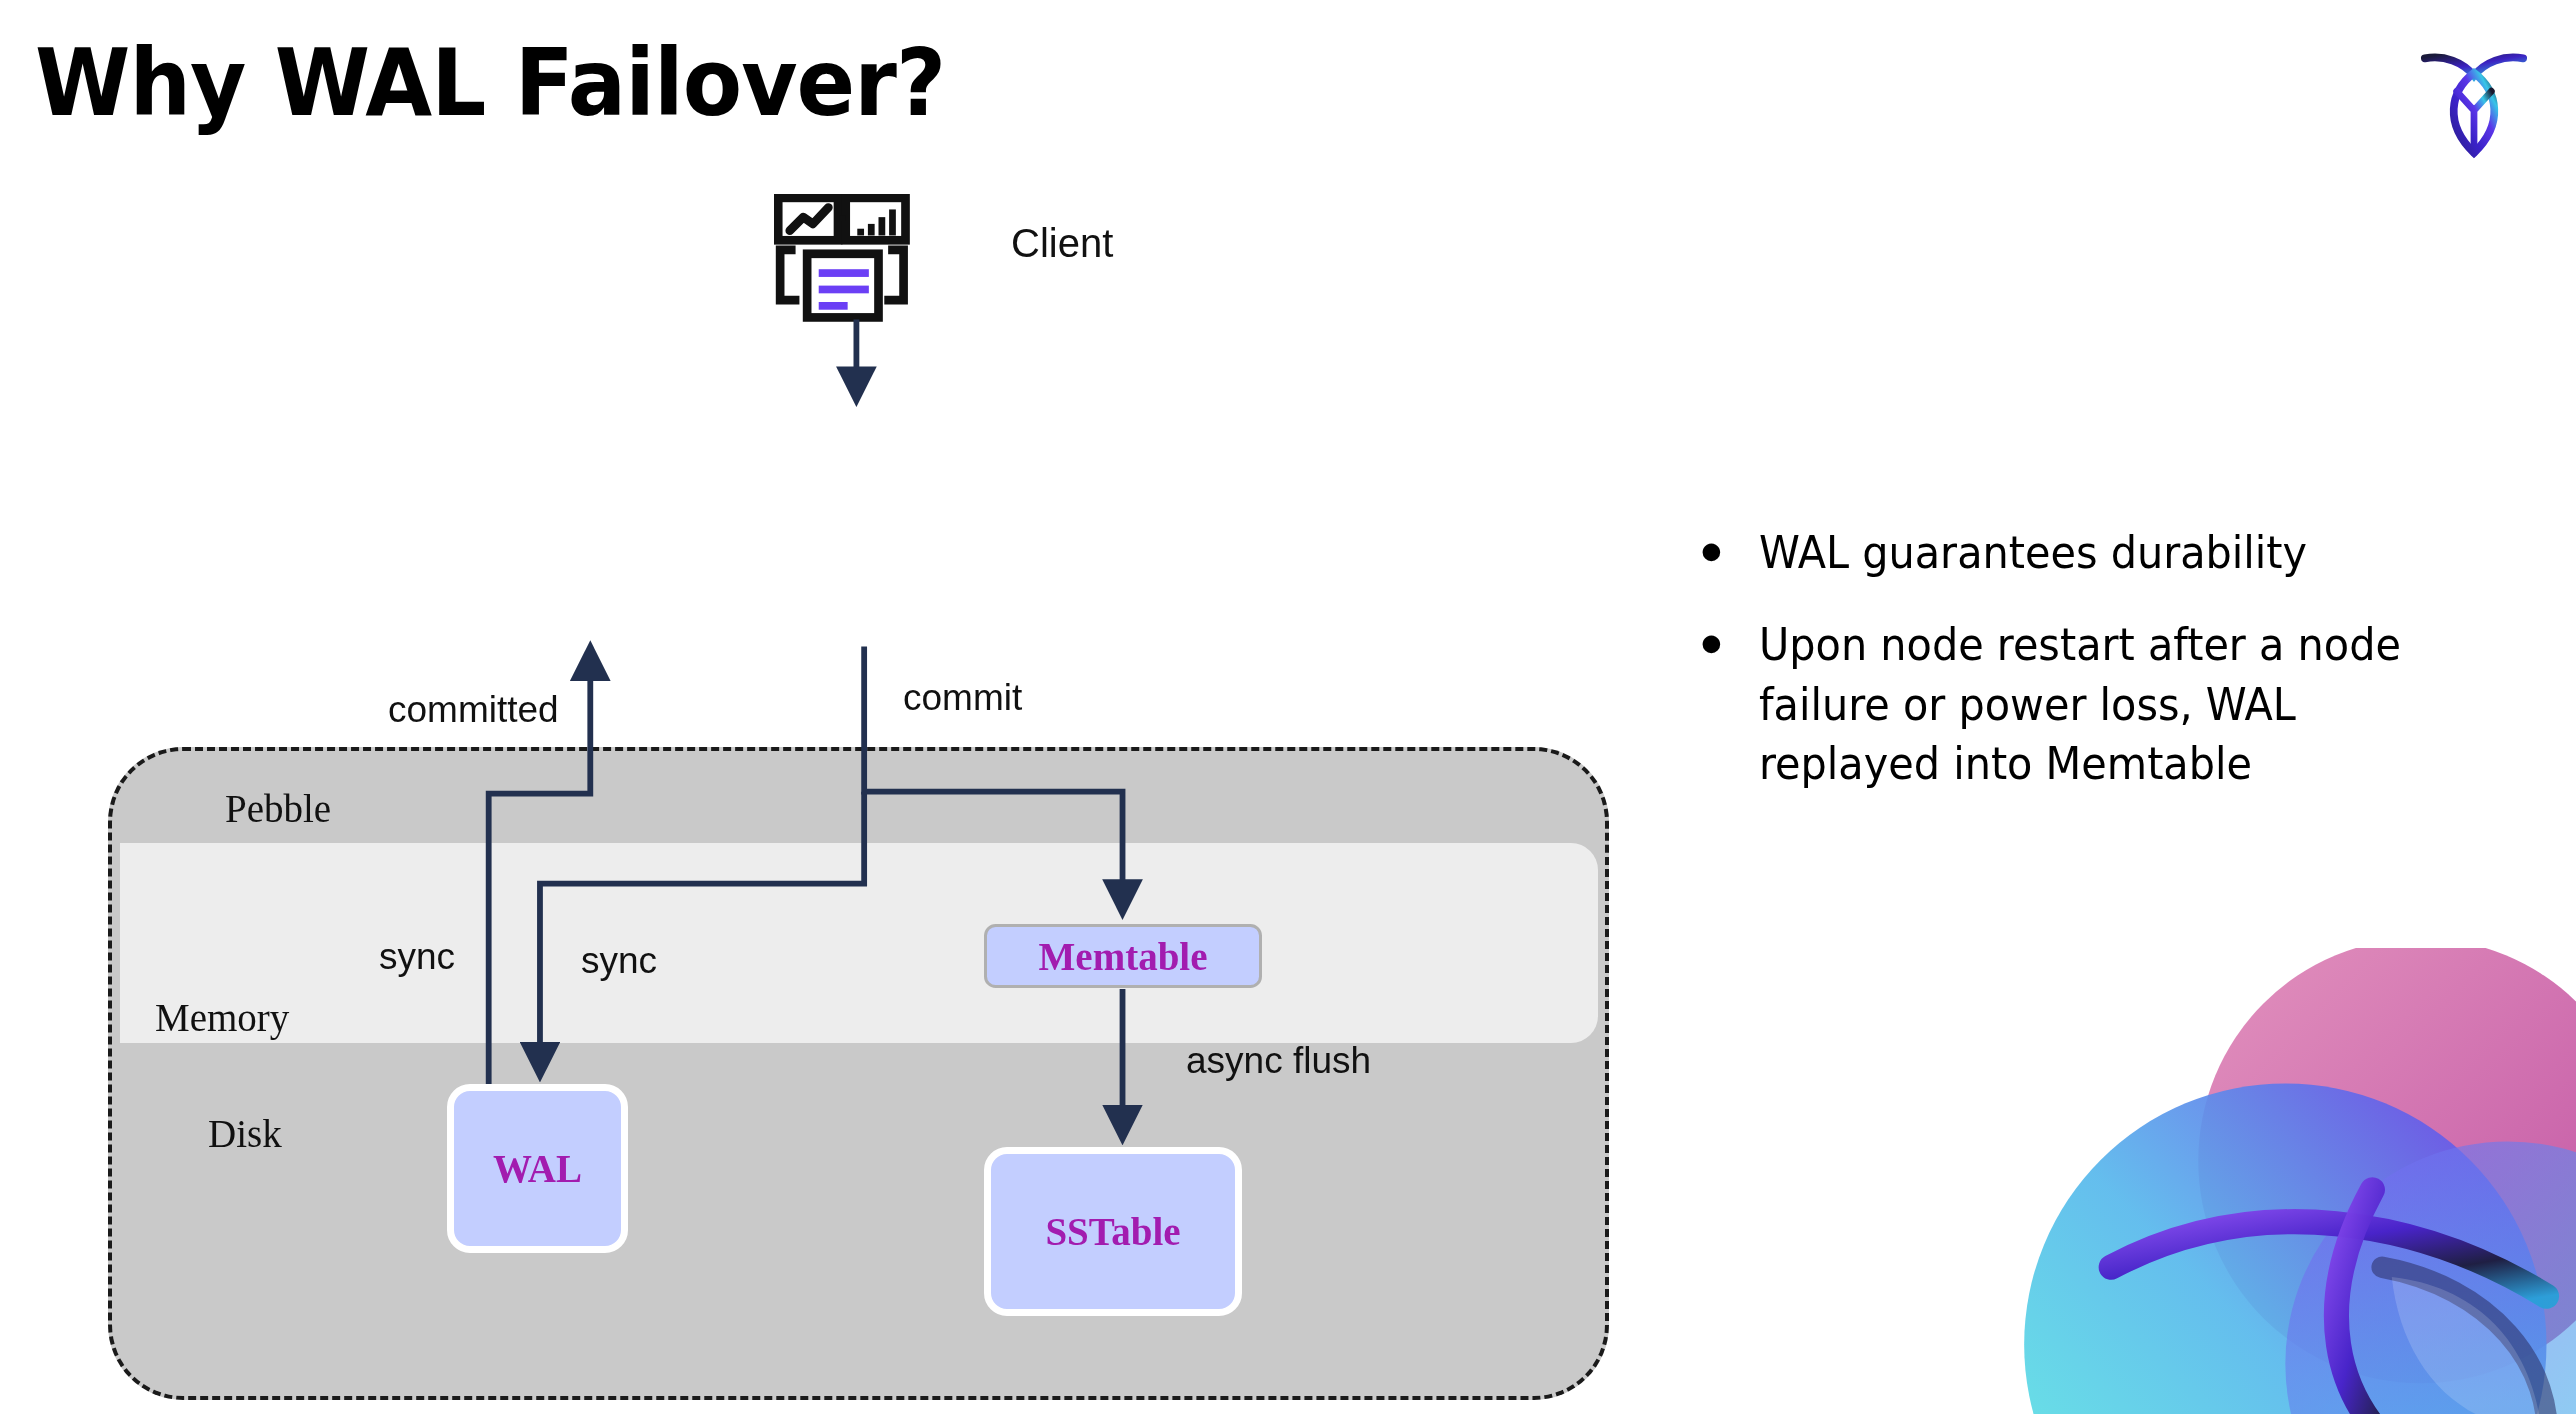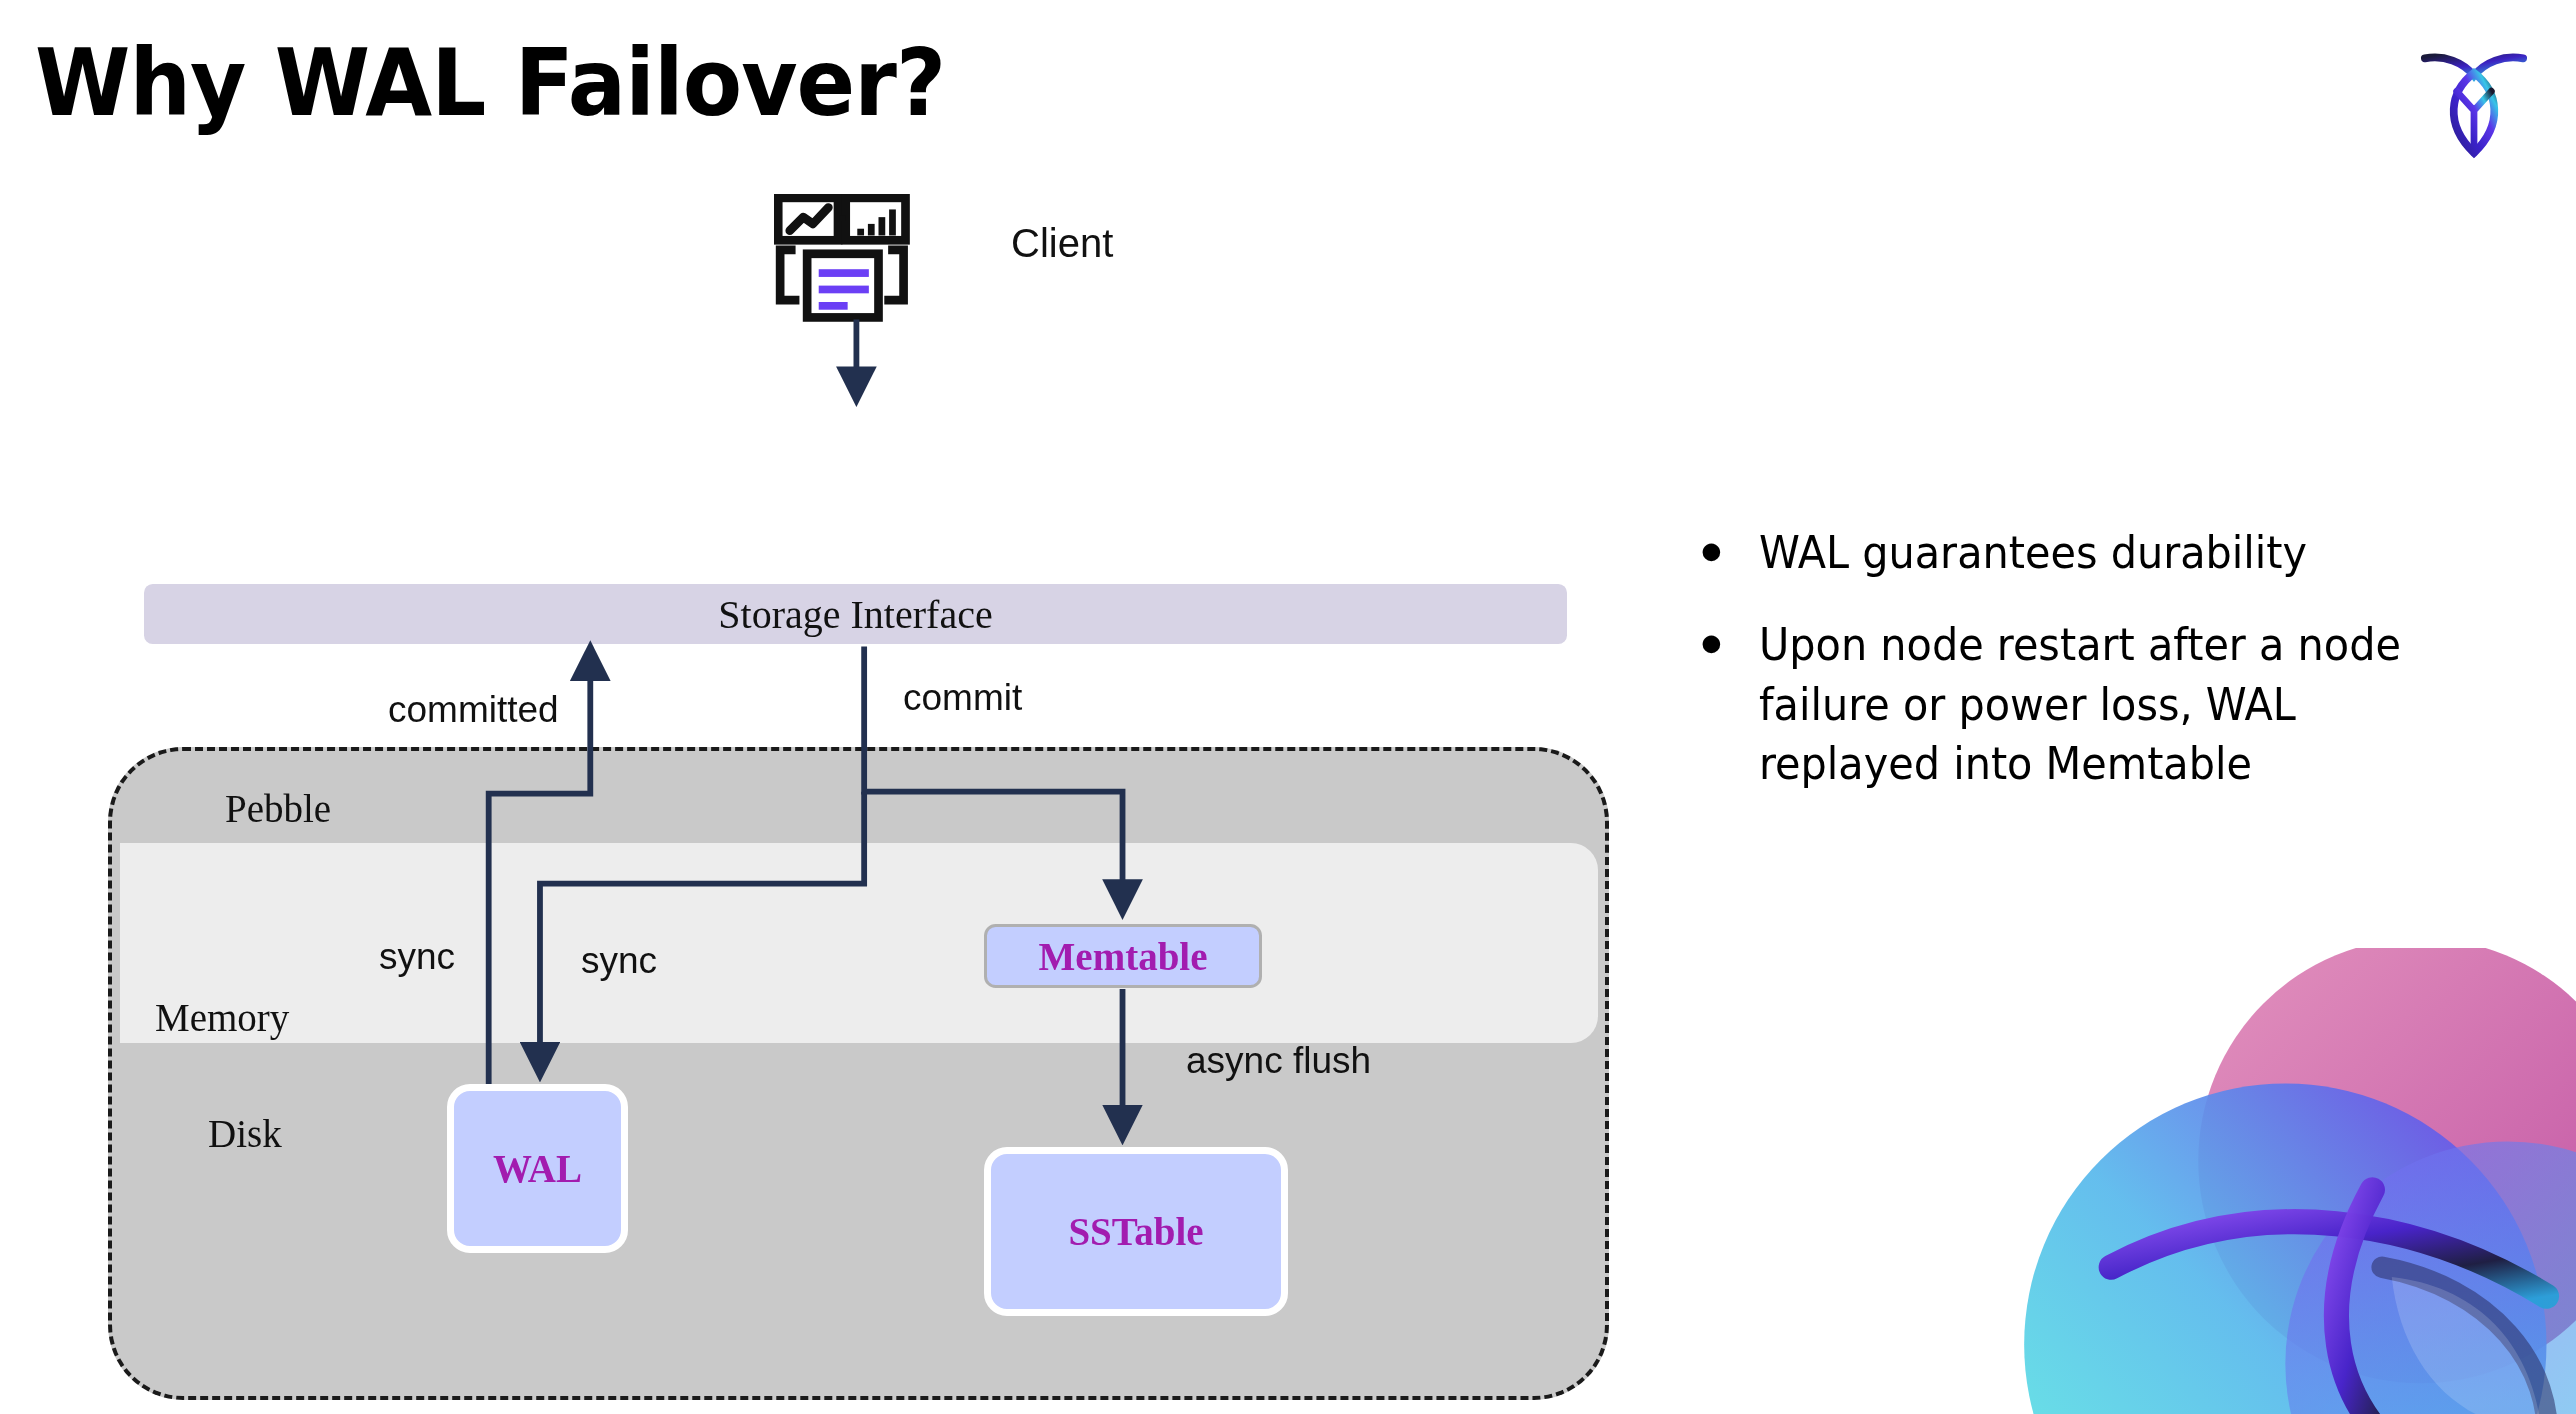--- a/index.html
+++ b/index.html
@@ -147,21 +147,21 @@
     left: 447px;
     top: 1084px;
     width: 181px;
     height: 169px;
     border: 7.7px solid #ffffff;
     border-radius: 23px;
   }
   #node-sstable {
     left: 984px;
     top: 1147px;
-    width: 304px;
+    width: 258px;
     height: 169px;
     border: 7.7px solid #ffffff;
     border-radius: 23px;
   }
 
   
   .edge-label {
     position: absolute;
     font-family: "Liberation Sans", sans-serif;
     font-size: 37px;
@@ -287,23 +287,20 @@
       <path d="M22 58 L6 58 L6 110 L26 110" fill="none" stroke="#111111" stroke-width="9"></path>
       <path d="M118 58 L134 58 L134 110 L114 110" fill="none" stroke="#111111" stroke-width="9"></path>
       <rect x="34" y="62" width="74" height="66" fill="#ffffff" stroke="#111111" stroke-width="9"></rect>
       <rect x="46" y="78" width="52" height="8" fill="#6b3ff5"></rect>
       <rect x="46" y="95" width="52" height="8" fill="#6b3ff5"></rect>
       <rect x="46" y="112" width="30" height="8" fill="#6b3ff5"></rect>
     </svg>
   </div>
   <div id="client-label">Client</div>
 
-  <div id="bar-si" class="layer-bar" style="background:#d7d3e5;">
-    <span>Storage Interface</span>
-  </div>
 
   <div id="pebble-box"></div>
   <div id="memory-band"></div>
   <div id="label-pebble" class="zone-label">Pebble</div>
   <div id="label-memory" class="zone-label">Memory</div>
   <div id="label-disk" class="zone-label">Disk</div>
 
   <svg id="connectors" viewBox="0 0 2662 1462" aria-hidden="true">
     <defs>
       <marker id="arrowHead" viewBox="0 0 12 12" refX="9" refY="6" markerWidth="7" markerHeight="7" orient="auto-start-reverse">

